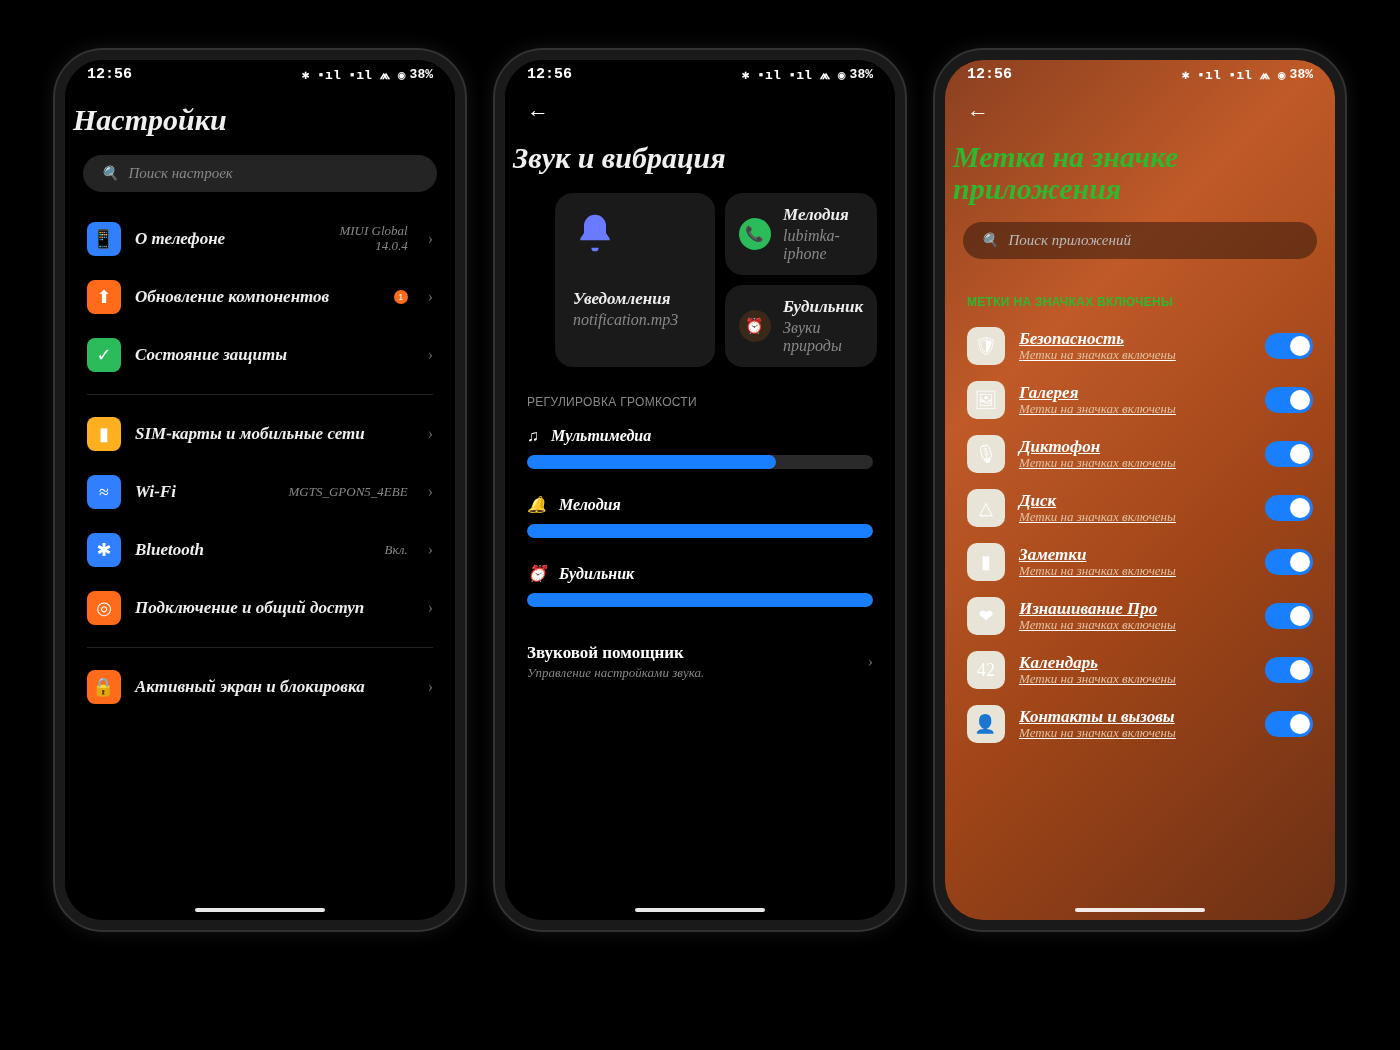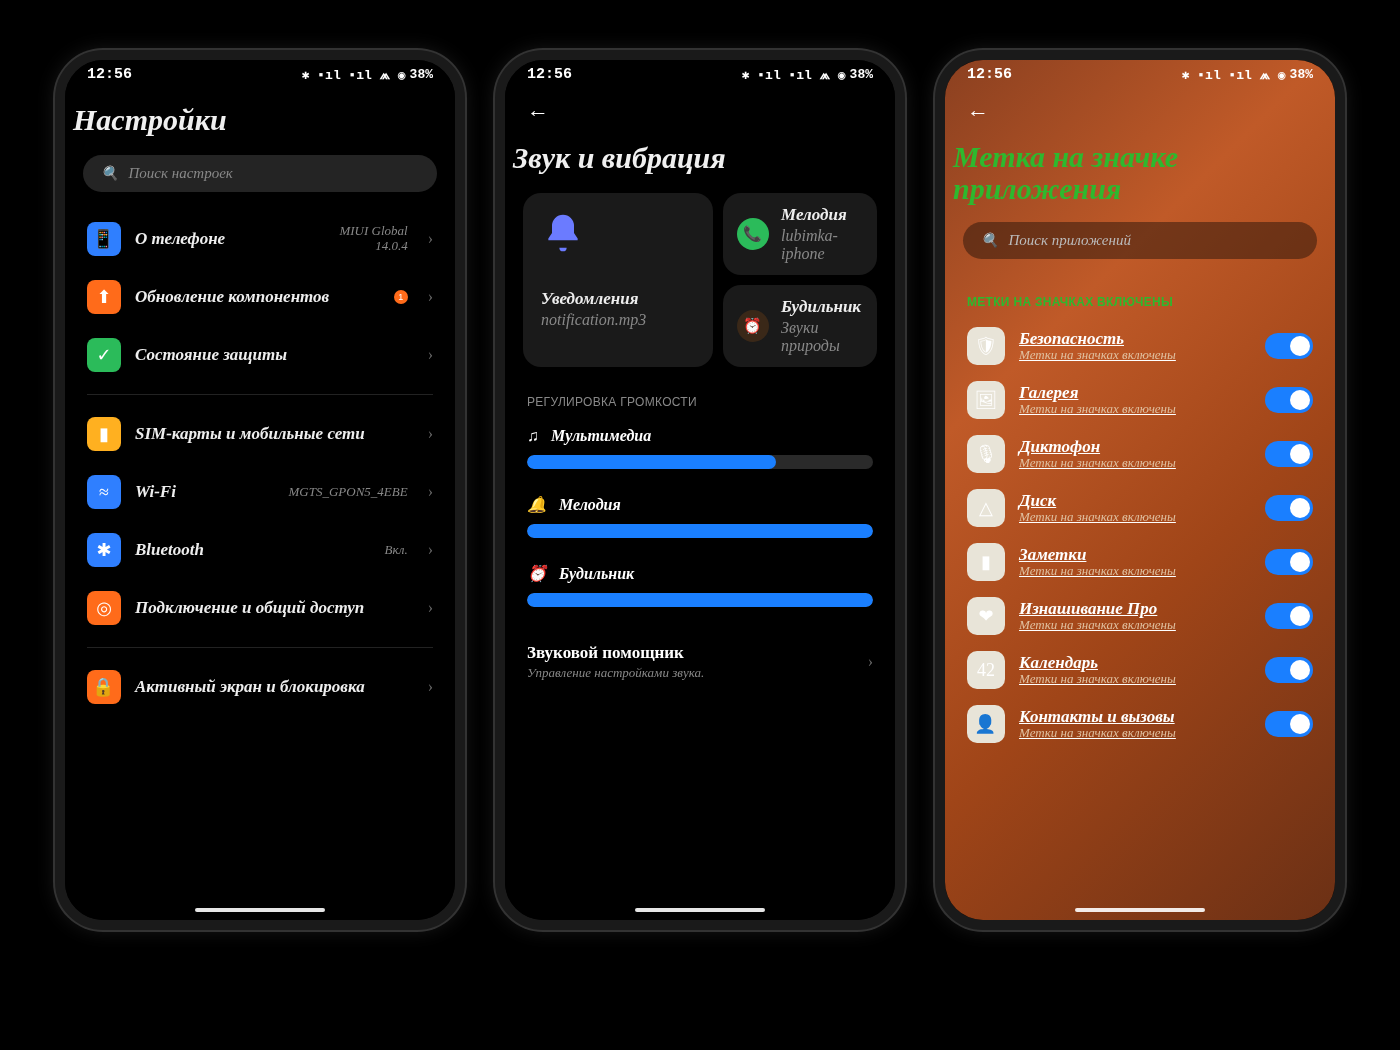--- a/index.html
+++ b/index.html
@@ -128,20 +128,21 @@
   display: flex;
   gap: 10px;
   padding: 0 18px;
   margin-bottom: 10px;
 }
 .card-big {
   background: #1a1a1a;
   border-radius: 18px;
   padding: 18px;
   flex: 1;
+  margin-left: 32px;
 }
 .card-col { display: flex; flex-direction: column; gap: 10px; flex: 1; }
 .card-small {
   background: #1a1a1a;
   border-radius: 18px;
   padding: 12px 14px;
   display: flex;
   align-items: center;
   gap: 12px;
 }

